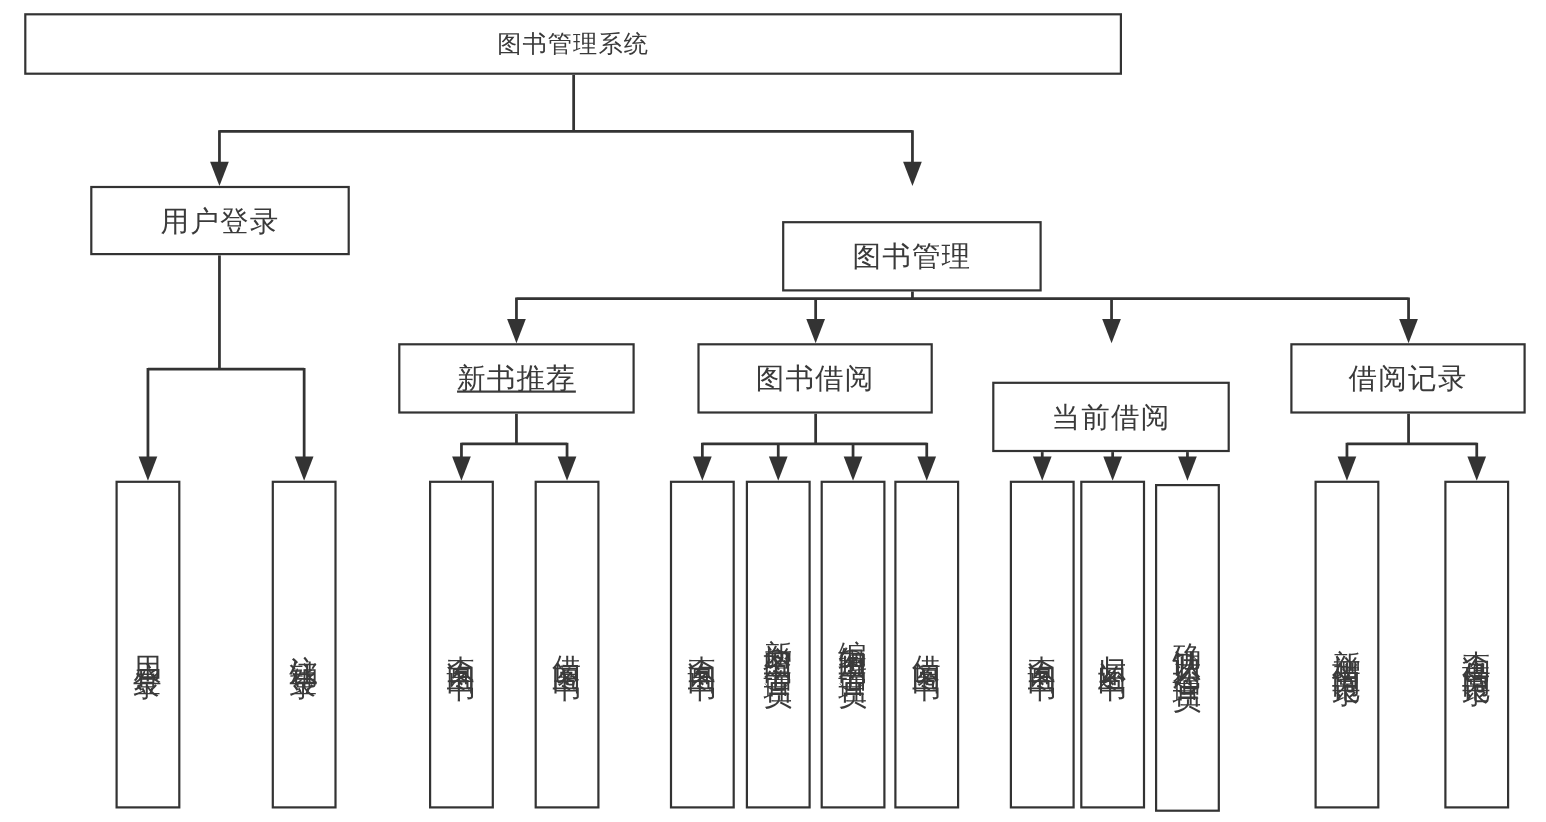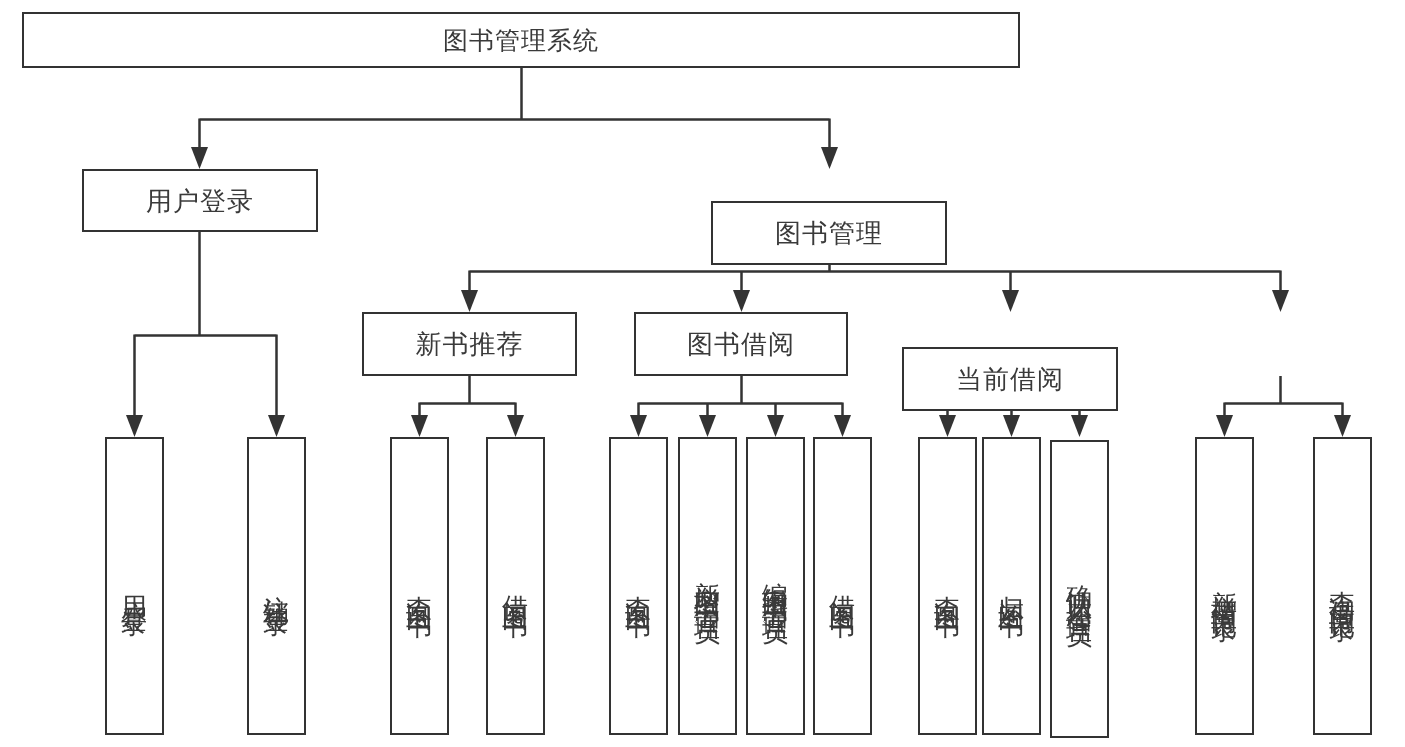--- a/index.html
+++ b/index.html
@@ -13,21 +13,21 @@
     background:#ffffff; overflow:hidden;
   }
   .connectors { position:absolute; left:0; top:0; width:1405px; height:747px; }
   .node {
     position:absolute; background:#ffffff;
     border:2.5px solid #333333; color:#3a3a3a;
     display:flex; align-items:center; justify-content:center;
     font-size:26px; letter-spacing:1px; line-height:1;
     text-align:center; white-space:nowrap;
   }
-  .root-node { font-size:25px; }
+  .root-node { font-size:22px; }
   .leaf .vtext {
     writing-mode:vertical-rl; text-orientation:mixed;
     font-size:26px; letter-spacing:5.5px; line-height:1;
     white-space:nowrap;
   }
   .watermark {
     position:absolute; right:14px; bottom:6px;
     font-size:20px; color:#c9c9c9;
     text-shadow:0 1px 1px rgba(130,130,130,0.55);
     letter-spacing:1px;
@@ -69,23 +69,24 @@
       <polygon points="1216,415 1233,415 1224.5,437"></polygon>
       <polygon points="1334,415 1351,415 1342.5,437"></polygon>
     </g>
   </svg>
 
   <div class="node root-node" style="left:22px; top:12px; width:998px; height:56px;">图书管理系统</div>
 
   <div class="node" style="left:82px; top:169px; width:236px; height:63px;">用户登录</div>
   <div class="node" style="left:711px; top:169px; width:236px; height:64px;margin-top:32px;">图书管理</div>
 
-  <div class="node" style="left:362px; top:312px; width:215px; height:64px;">新书推荐</div>
+  <div class="node" style="left:362px; top:312px; width:215px; height:64px;text-decoration:underline;">新书推荐</div>
   <div class="node" style="left:634px; top:312px; width:214px; height:64px;">图书借阅</div>
   <div class="node" style="left:902px; top:312px; width:216px; height:64px;margin-top:35px;">当前借阅</div>
+  <div class="node" style="left:1173px; top:312px; width:214px; height:64px;">借阅记录</div>
 
   <div class="node leaf" style="left:105px; top:437px; width:59px; height:298px;">
     <span class="vtext">用户登录</span>
   </div>
   <div class="node leaf" style="left:247px; top:437px; width:59px; height:298px;">
     <span class="vtext">注销登录</span>
   </div>
 
   <div class="node leaf" style="left:390px; top:437px; width:59px; height:298px;">
     <span class="vtext">查询图书</span>

